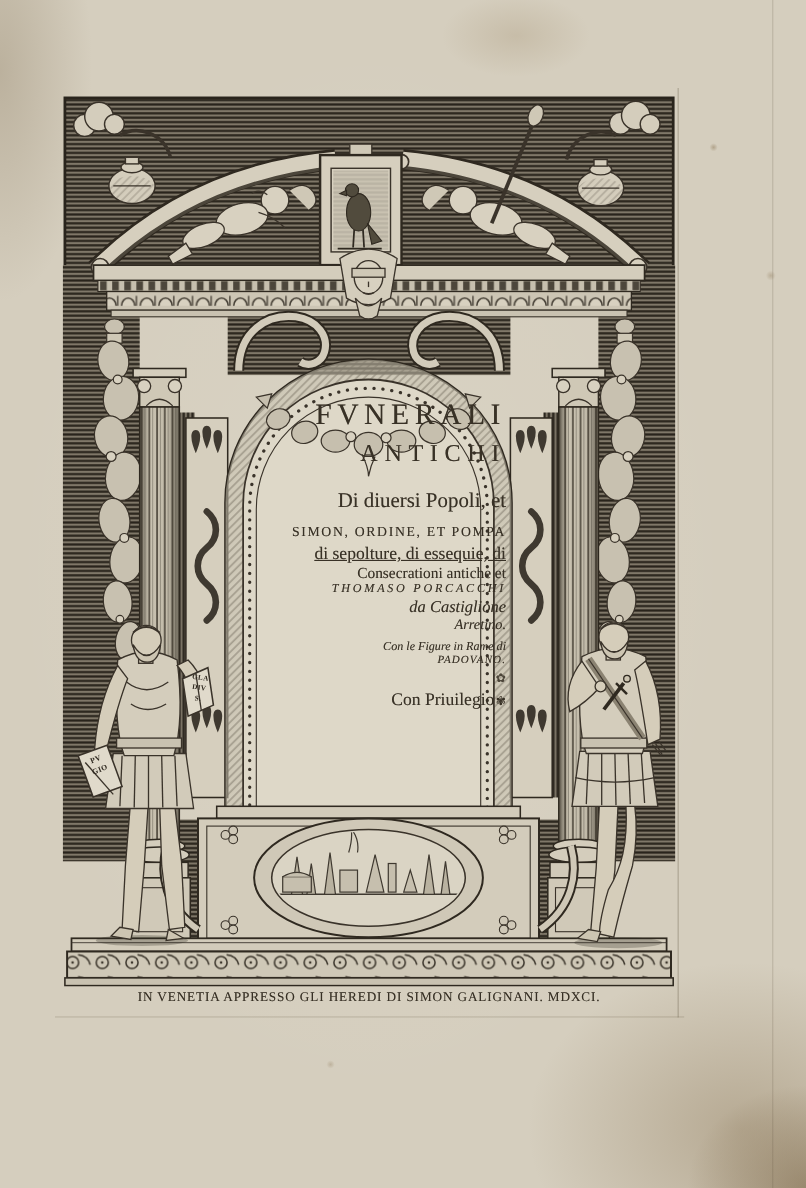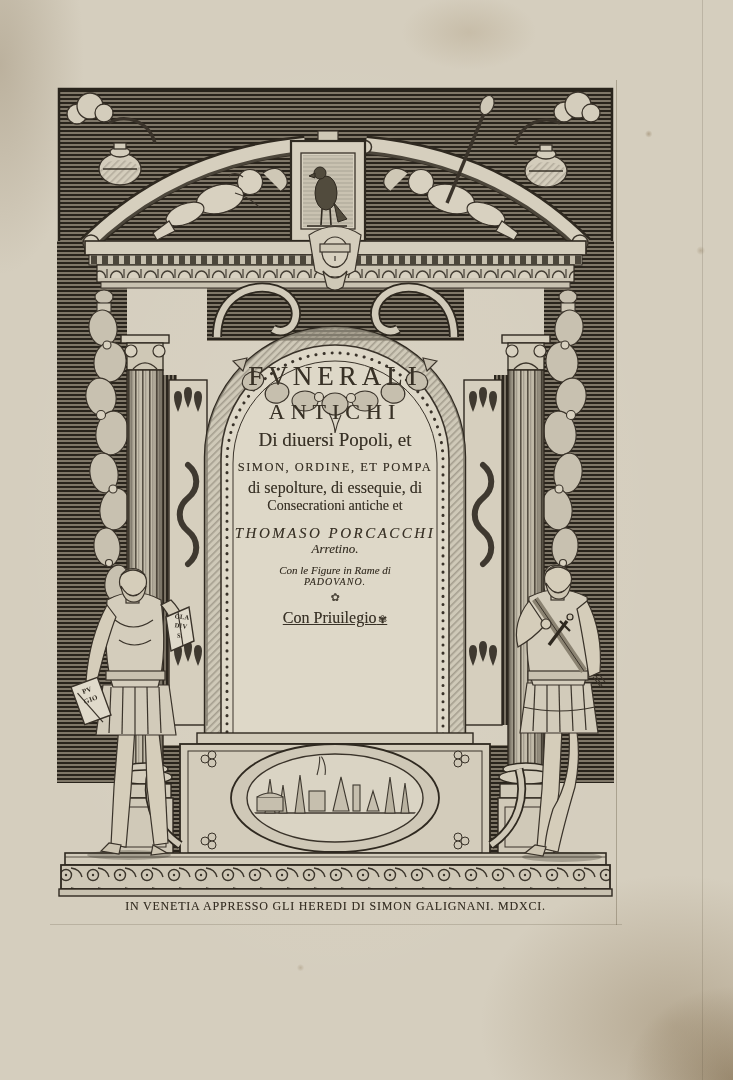--- a/index.html
+++ b/index.html
@@ -28,39 +28,39 @@
   .platemark-bottom{left:50px;top:924px;width:572px;height:1px;background:rgba(92,80,58,.22);}
 
   .plate{position:absolute;left:57px;top:85px;width:557px;height:812px;}
   .plate svg{position:absolute;left:0;top:0;}
 
   
   .cartouche-text{
     position:absolute;left:210px;top:362px;width:250px;text-align:center;
     color:#383126; text-shadow:0 0 .6px rgba(56,49,38,.45);
   }
-  .cartouche-text div{line-height:1.08;}
+  .cartouche-text div{line-height:1.08;text-align:right;}
   .t1{font-size:27px;letter-spacing:5px;}
   .t2{font-size:22px;letter-spacing:6px;margin-top:9px;}
-  .t3{font-size:19px;margin-top:6px;}
+  .t3{font-size:19px;margin-top:22px;}
   .t4{font-size:17px;margin-top:2px;}
   .t5{font-size:12.5px;letter-spacing:1.5px;margin-top:11px;}
-  .t6{font-size:16px;margin-top:4px;}
+  .t6{font-size:16px;margin-top:4px;text-decoration:underline;}
   .t7{font-size:14px;margin-top:2px;}
   .t8{font-size:13px;margin-top:1px;}
   .it{font-style:italic;}
   .t9{font-size:15px;margin-top:9px;}
-  .t10{font-size:15px;letter-spacing:2.5px;margin-top:12px;}
+  .t10{font-size:11px;letter-spacing:2.5px;margin-top:1px;}
   .t11{font-size:15px;margin-top:2px;}
   .t12{font-size:13px;margin-top:1px;font-style:italic;}
   .t13{font-size:11px;margin-top:8px;}
   .t14{font-size:13px;letter-spacing:2.5px;margin-top:2px;}
   .t15{font-size:10px;letter-spacing:1px;margin-top:1px;}
   .orn{font-family:"DejaVu Sans",sans-serif;font-size:11px;margin-top:4px;opacity:.85;}
-  .t16{font-size:16px;margin-top:5px;text-decoration:underline;}
+  .t16{font-size:16px;margin-top:5px;}
   .t16 .orn-inline{font-family:"DejaVu Sans",sans-serif;font-size:11px;}
 
   .imprint{
     position:absolute;left:57px;top:899px;width:557px;text-align:center;
     font-size:12px;letter-spacing:.8px;color:#362f24;
     text-shadow:0 0 .5px rgba(56,49,38,.4);
   }
 
   .book-label{
     position:absolute;color:#2f2920;font-size:6.5px;line-height:1.45;
@@ -453,20 +453,21 @@
   </div>
 
   <div class="cartouche-text">
     <div class="t1">FVNERALI</div>
     <div class="t2">ANTICHI</div>
     <div class="t3">Di diuersi Popoli, et</div>
     <div class="t5">SIMON, ORDINE, ET POMPA</div>
     <div class="t6">di sepolture, di essequie, di</div>
     <div class="t7">Consecrationi antiche et</div>
     <div class="t10 it">THOMASO PORCACCHI</div>
+    <div class="t11 it">da Castiglione</div>
     <div class="t12 it">Arretino.</div>
     <div class="t13 it">Con le Figure in Rame di</div>
     <div class="t15 it">PADOVANO.</div>
     <div class="orn">✿</div>
     <div class="t16"><span>Con Priuilegio</span> <span class="orn-inline">✾</span></div>
   </div>
 
   <div class="book-label book-open">
     <div>GLA</div>
     <div>DIV</div>

